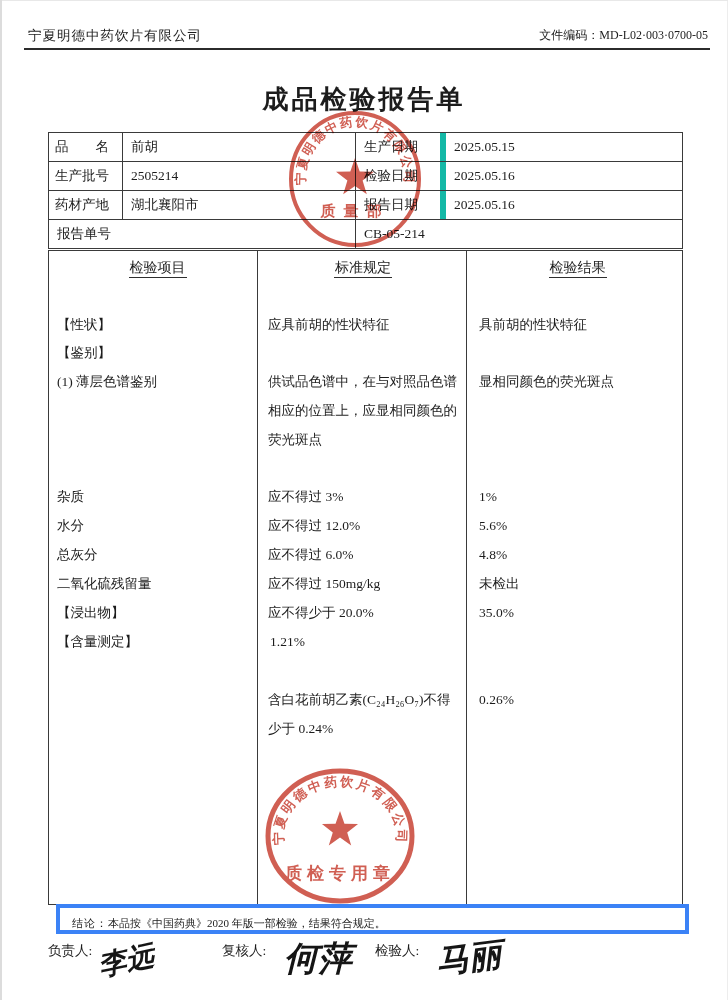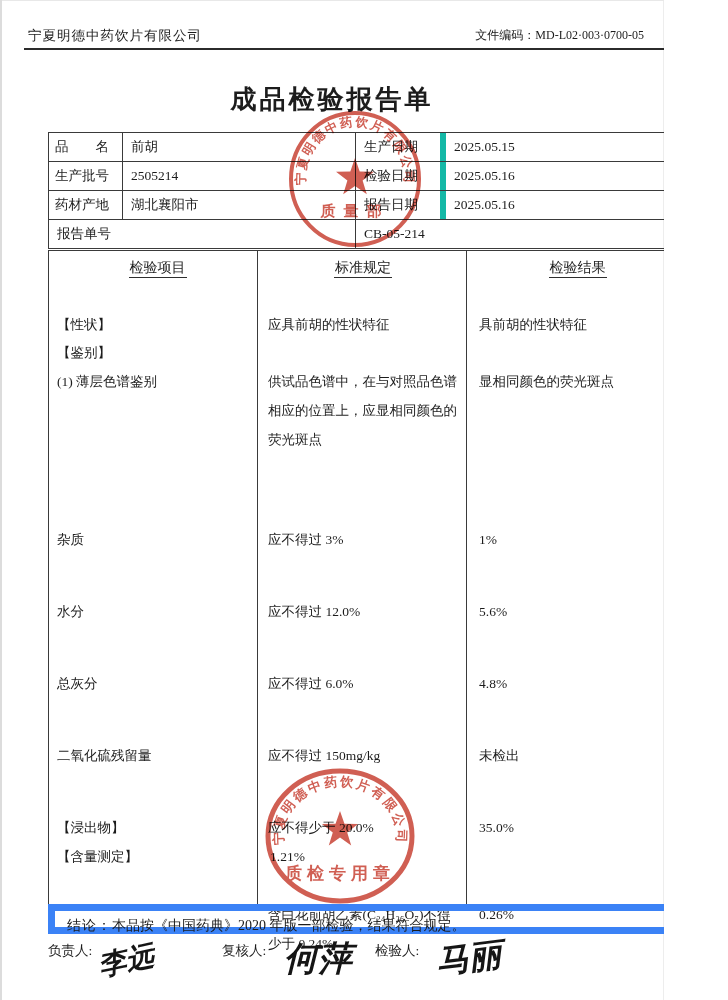--- a/index.html
+++ b/index.html
@@ -1,17 +1,17 @@
 <!DOCTYPE html>
 <html><head>
 <meta charset="utf-8">
 <style>
   html,body{margin:0;padding:0;background:#ffffff;}
   .page{
-    position:relative;width:664px;height:1000px;background:#fff;overflow:hidden;
+    position:relative;width:728px;height:1000px;background:#fff;overflow:hidden;
     font-family:"Liberation Serif","DejaVu Serif",serif;color:#1c1c1c;
     box-shadow:inset 2px 0 0 #dcdcdc, inset 0 1px 0 #e8e8e8, inset -1px 0 0 #ededed;
   }
   
   .hdr-company{position:absolute;left:28px;top:27px;font-size:13.5px;letter-spacing:1px;}
   .hdr-code{position:absolute;right:20px;top:27px;font-size:12px;}
   .hdr-rule{position:absolute;left:24px;top:48px;width:686px;height:2px;background:#2b2b2b;}
   
   .title{position:absolute;left:0;top:82px;width:100%;text-align:center;
     font-size:26px;font-weight:bold;letter-spacing:3px;}
@@ -33,26 +33,26 @@
   .vline.v2{left:417px;}
   .insp-row{display:flex;}
   .cell{box-sizing:border-box;font-size:13.5px;}
   .c-item{width:209px;padding-left:8px;}
   .c-std{width:209px;padding-left:10px;padding-right:9px;}
   .c-res{flex:1;padding-left:12px;padding-right:6px;}
   .r-head{height:60px;}
   .r-head .cell{text-align:center;padding-top:8px;font-size:14px;}
   .r-head .hd{border-bottom:1px solid #2e2e2e;padding:0 1px 2px 1px;}
   .r28 .cell{line-height:28px;} .r28{height:28px;}
-  .r29 .cell{line-height:29px;} .r29{height:29px;margin-top:43px;}
+  .r29 .cell{line-height:29px;} .r29{height:29px;}
   .r-tlc{height:87px;} .r-tlc .cell{line-height:29px;}
   .r-assay{height:58px;} .r-assay .cell{line-height:29px;}
   
-  .conclusion{position:absolute;left:48px;top:904px;width:633px;height:30px;border:7px solid #3b82f6;
-    line-height:30px;font-size:14px;padding-left:12px;box-sizing:border-box;}
+  .conclusion{position:absolute;left:56px;top:904px;width:633px;height:30px;border:4px solid #3b82f6;
+    line-height:30px;font-size:11px;padding-left:12px;box-sizing:border-box;}
   .conclusion .lbl{letter-spacing:1px;}
   
   .signers{position:absolute;left:48px;top:938px;width:640px;height:60px;font-size:13.5px;}
   .sig-label{position:absolute;top:4px;white-space:nowrap;}
   .sl1{left:0;} .sl2{left:174px;} .sl3{left:327px;}
   .signature{position:absolute;font-size:31px;font-style:italic;font-weight:600;color:#151515;white-space:nowrap;}
   .sg1{left:50px;top:4px;transform:rotate(-12deg);font-size:28px;}
   .sg2{left:236px;top:-2px;font-size:34px;}
   .sg3{left:388px;top:-2px;transform:rotate(-7deg);font-size:33px;}
   

